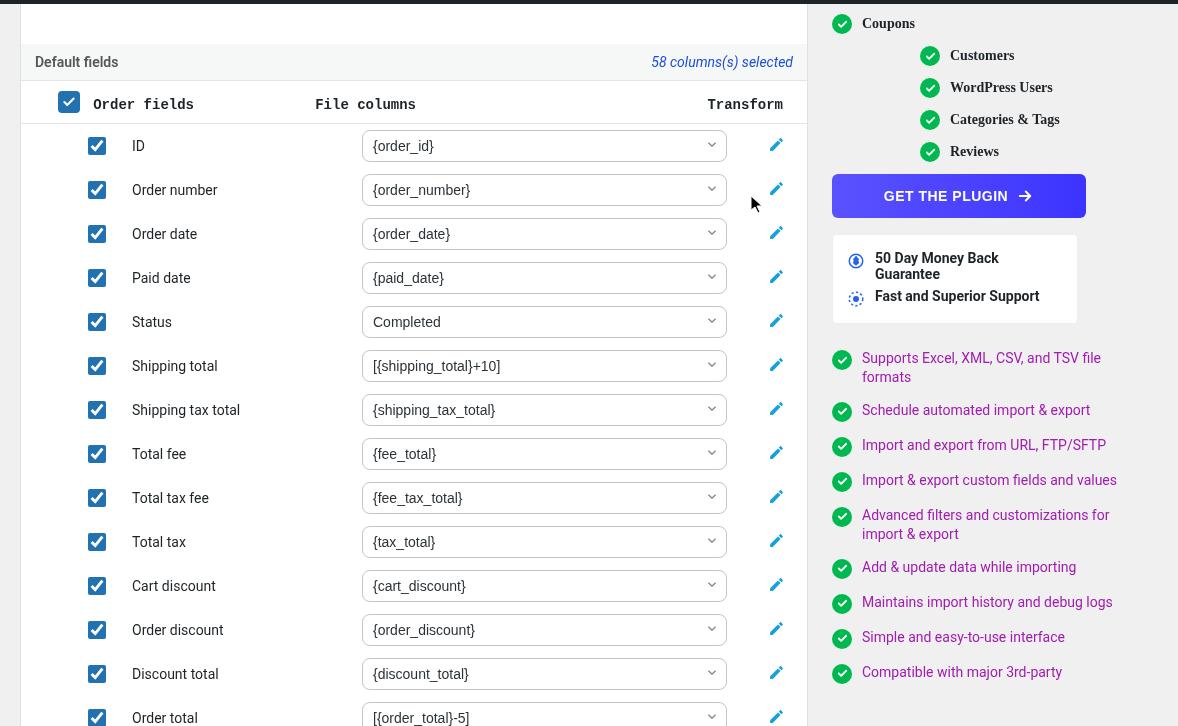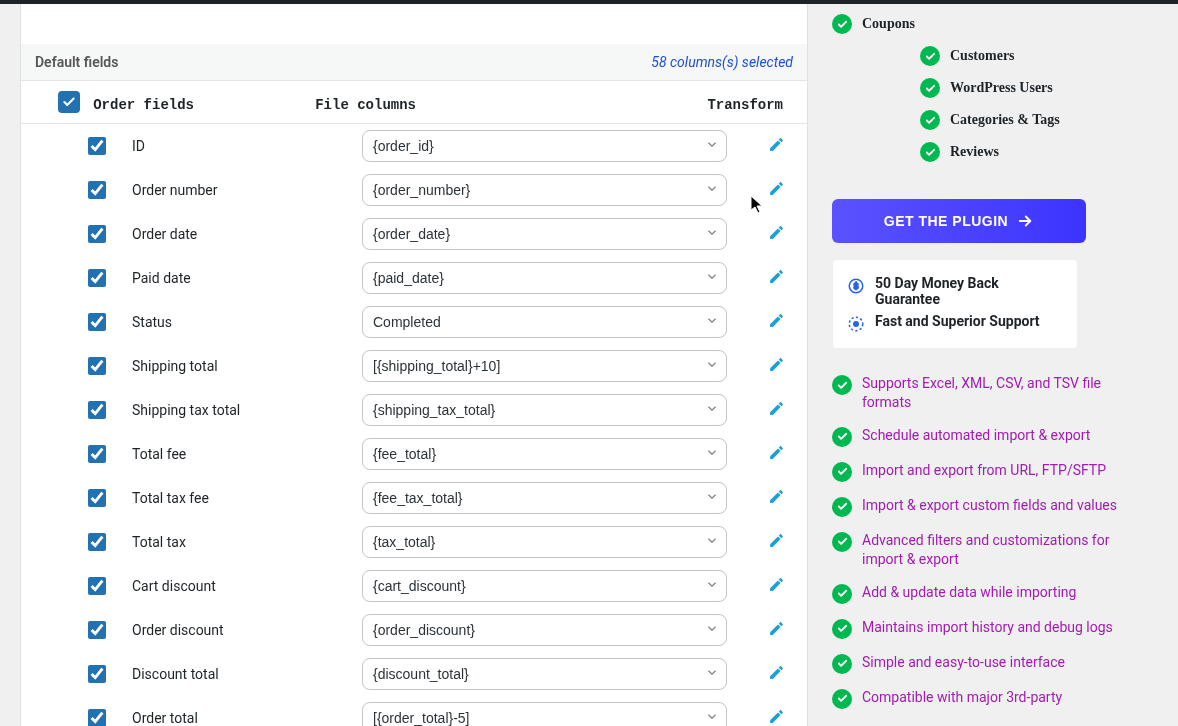--- a/index.html
+++ b/index.html
@@ -147,21 +147,21 @@
     align-items: center;
     justify-content: center;
     gap: 8px;
     background: linear-gradient(90deg, #5a52ff, #3c34ff);
     color: #fff;
     font-weight: 700;
     border: none;
     border-radius: 6px;
     padding: 13px 18px;
     width: 254px;
-    margin: 31px 0 16px 0;
+    margin: 6px 0 16px 0;
     cursor: pointer;
     letter-spacing: 0.5px;
     font-size: 14px;
   }
   .guarantee-box {
     background: #fff;
     border: 1px solid #eee;
     border-radius: 4px;
     padding: 12px 14px;
     width: 246px;

